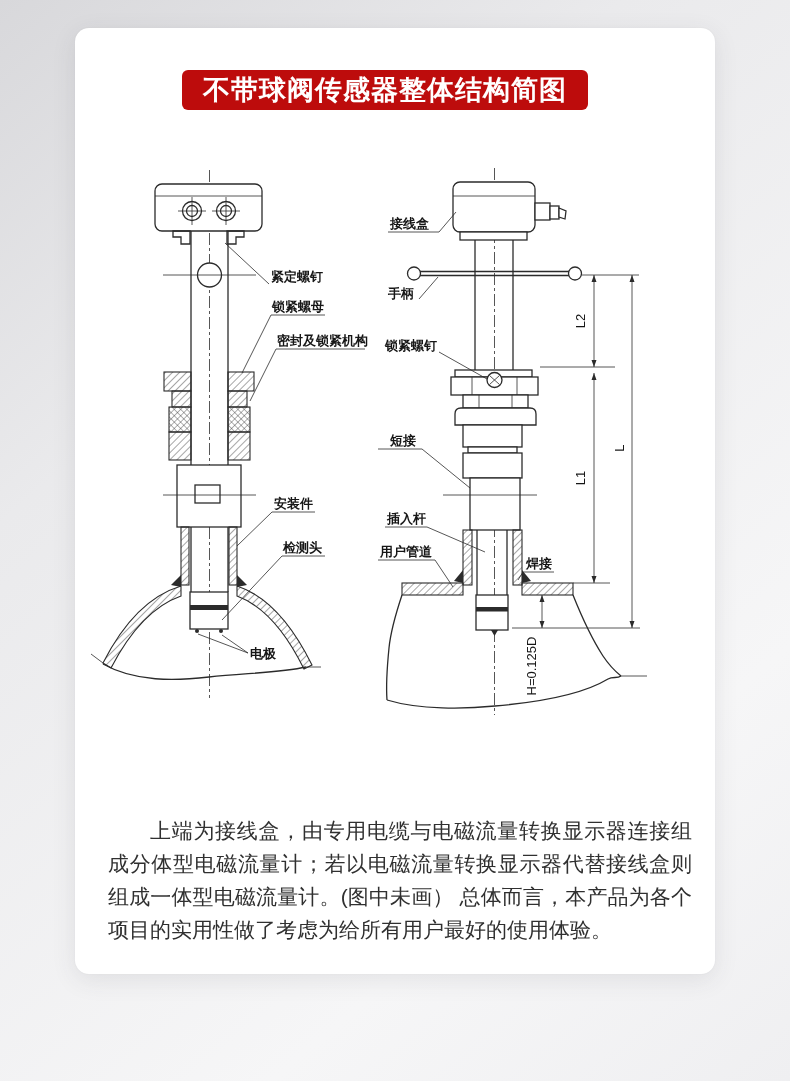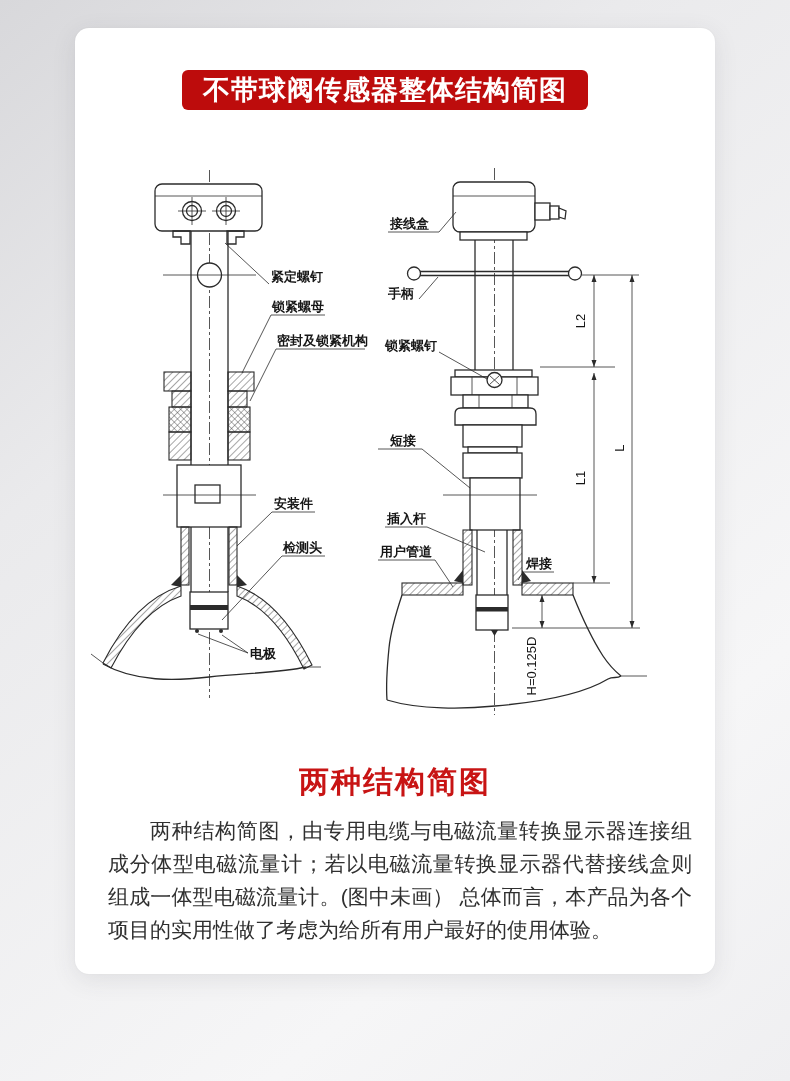--- a/index.html
+++ b/index.html
@@ -278,17 +278,16 @@
         <line class="t" x1="360" y1="402" x2="378" y2="429"></line>
         <text class="lbl" x="305" y="398">用户管道</text>
 
         <line class="t" x1="448" y1="414" x2="479" y2="414"></line>
         <line class="t" x1="448" y1="414" x2="443" y2="422"></line>
         <text class="lbl" x="451" y="410">焊接</text>
       </g>
     </g>
   </svg>
 
-  <div class="section-title">两种结构简图</div>
-
-  <p class="paragraph">两种结构简图，由专用电缆与电磁流量转换显示器连接组成分体型电磁流量计；若以电磁流量转换显示器代替接线盒则组成一体型电磁流量计。(图中未画） 总体而言，本产品为各个项目的实用性做了考虑为给所有用户最好的使用体验。</p>
+
+  <p class="paragraph">上端为接线盒，由专用电缆与电磁流量转换显示器连接组成分体型电磁流量计；若以电磁流量转换显示器代替接线盒则组成一体型电磁流量计。(图中未画） 总体而言，本产品为各个项目的实用性做了考虑为给所有用户最好的使用体验。</p>
 
 </div>
 
 </body></html>

